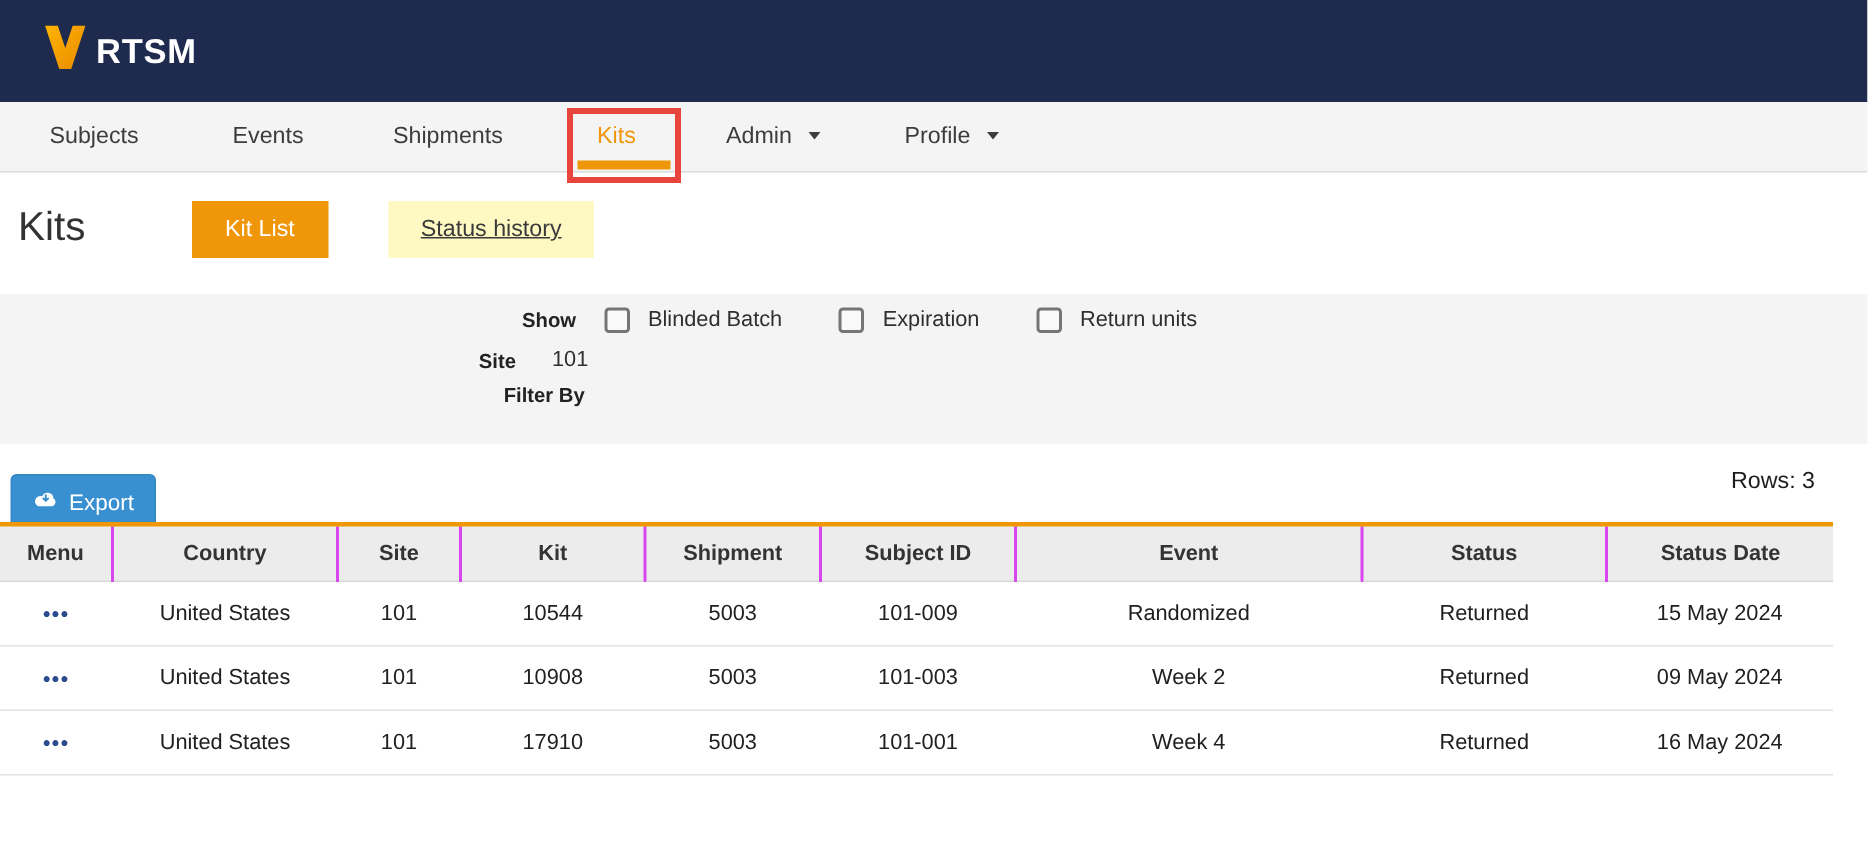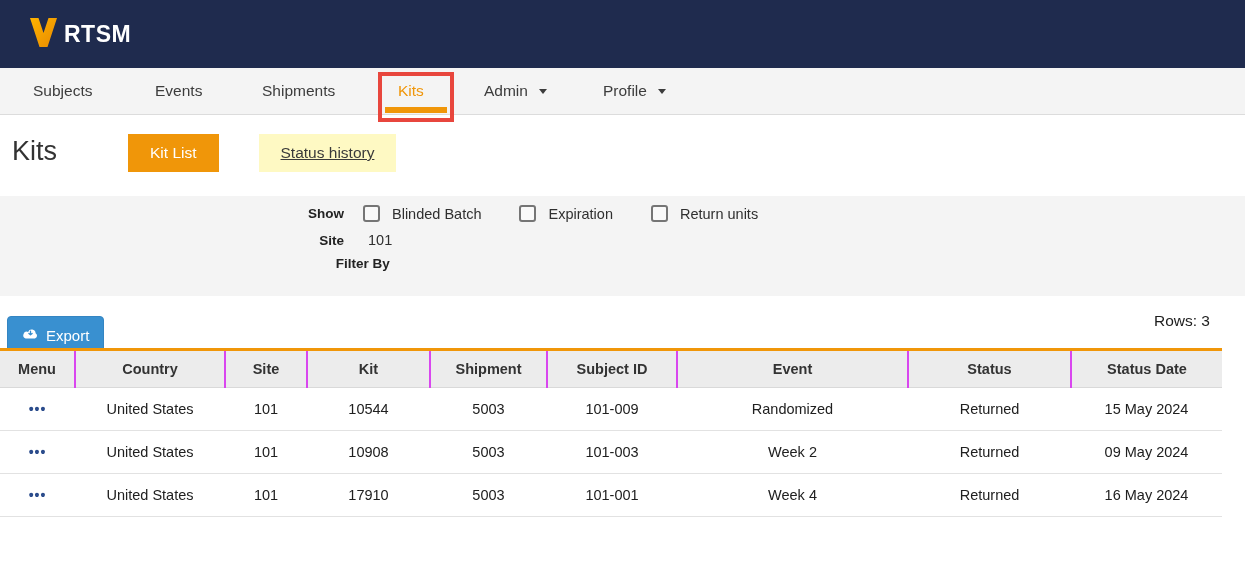--- a/index.html
+++ b/index.html
@@ -38,24 +38,24 @@
   .view-tab.active { background:#f09609; color:#ffffff; }
   .view-tab.inactive { background:#fef9c3; color:#3a3a3a;text-decoration:underline; }
 
   
   .filter-panel { position:absolute; left:0; top:196px; width:100%; height:100px;
     background:#f4f4f4; }
   .filter-row { position:absolute; left:0; display:flex; align-items:center; }
   .filter-label { width:344px; text-align:right; font-size:13.5px; font-weight:bold;
     color:#222222; flex:0 0 344px; }
   .filter-content { margin-left:19px; display:flex; align-items:center; }
-  .row-show { top:9px; }
+  .row-show { top:9px;padding-left:40px; }
   .row-site { top:36px; }
   .row-filterby { top:60px;flex-direction:column; }
-  .chk-group { display:flex; align-items:center; margin-right:38px; cursor:pointer; }
+  .chk-group { display:flex; align-items:flex-start; margin-right:38px; cursor:pointer; }
   .chk-group input[type=checkbox] { appearance:none; -webkit-appearance:none;
     width:17px; height:17px; border:2px solid #757575; border-radius:3px;
     background:#f9f9f9; cursor:pointer; }
   .chk-text { margin-left:12px; font-size:14.5px; color:#2f2f2f; }
   .site-value { font-size:14.5px; color:#2f2f2f; }
   .select-box { height:26px; background:#ffffff; border:1px solid #767676;
     border-radius:4px; display:flex; align-items:center; justify-content:space-between;
     padding:0 9px; font-size:14px; color:#1f1f1f; cursor:pointer; }
   .select-field { width:193px; margin-right:4px; }
   .select-value-box { width:188px; }

